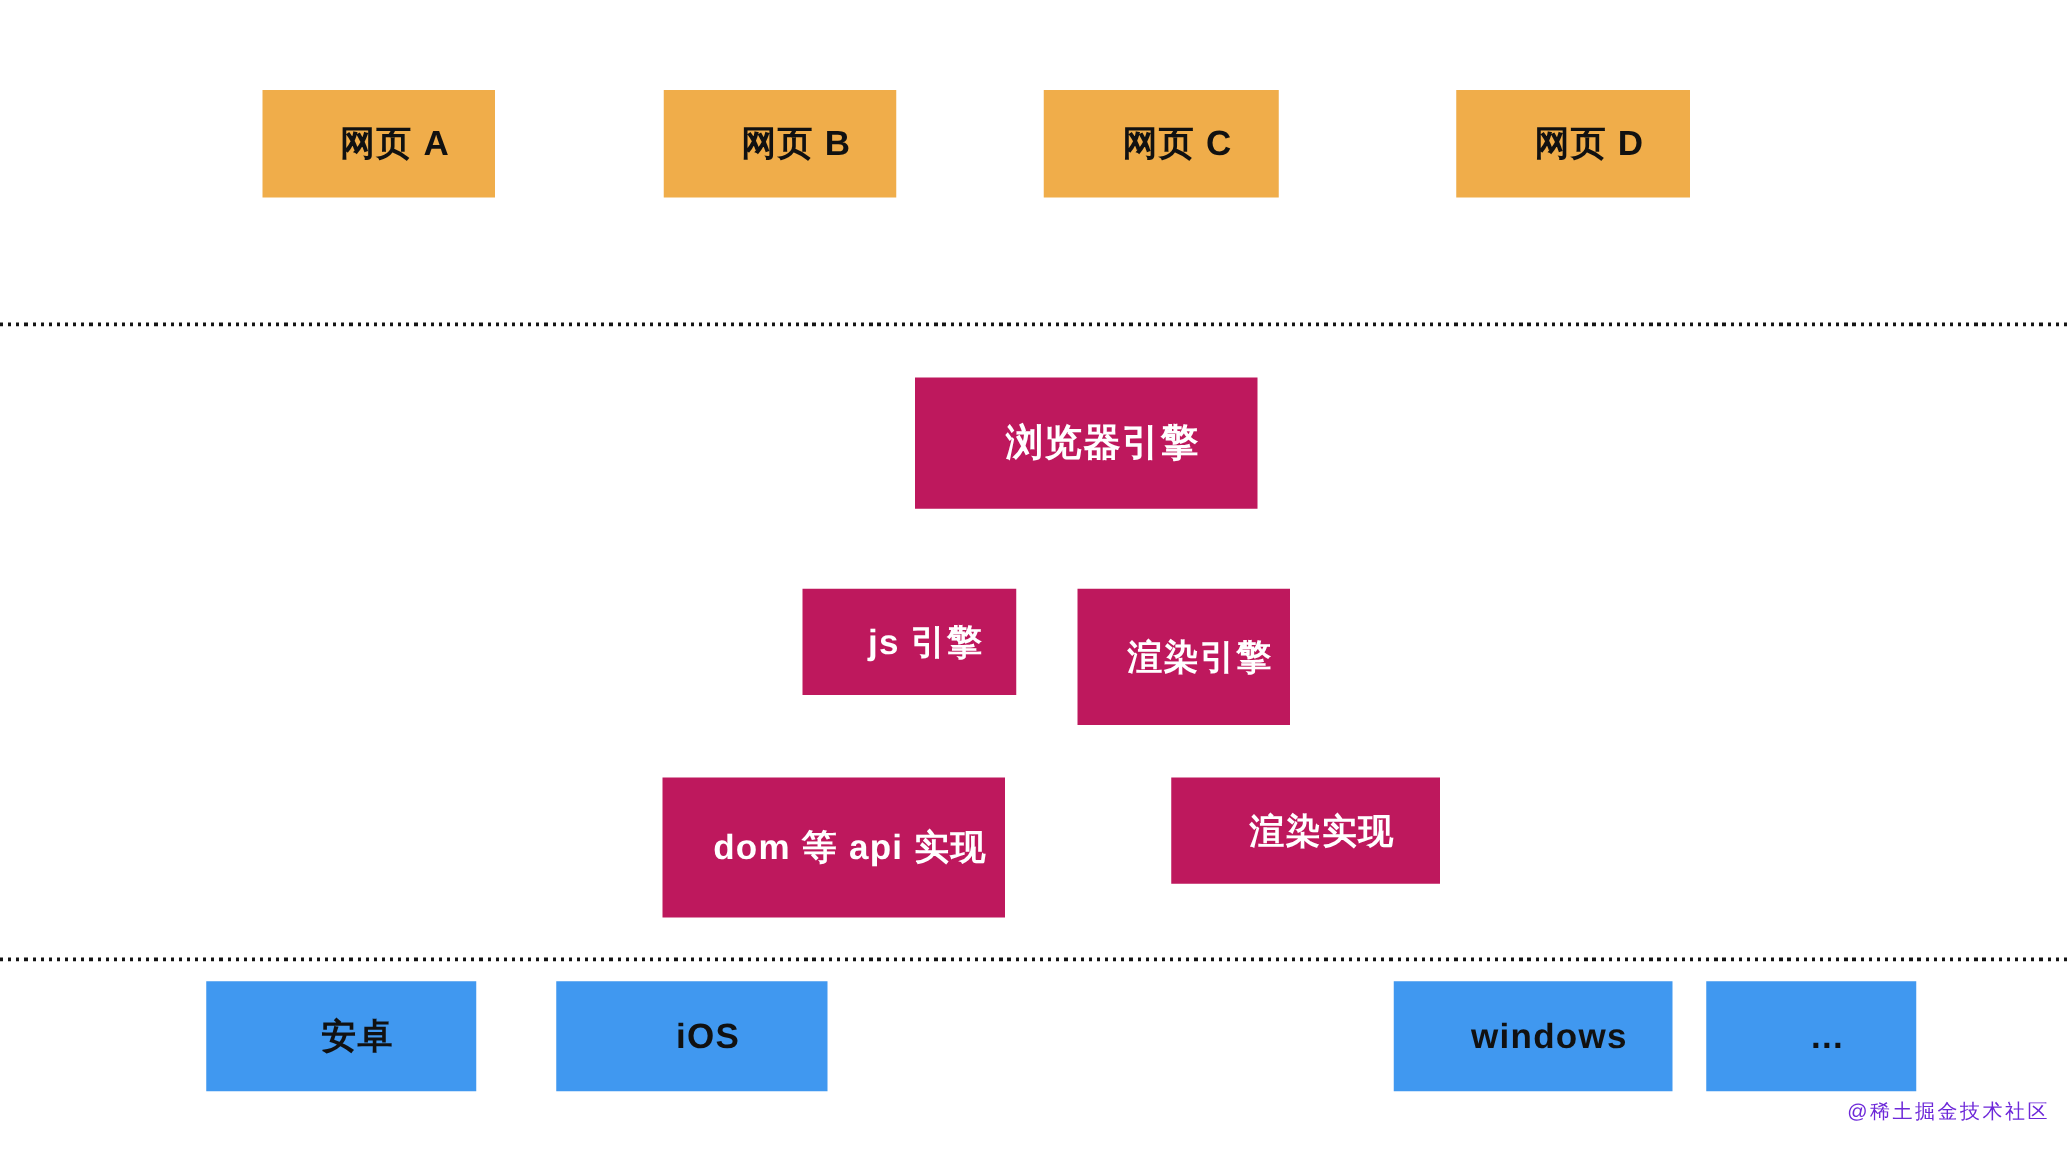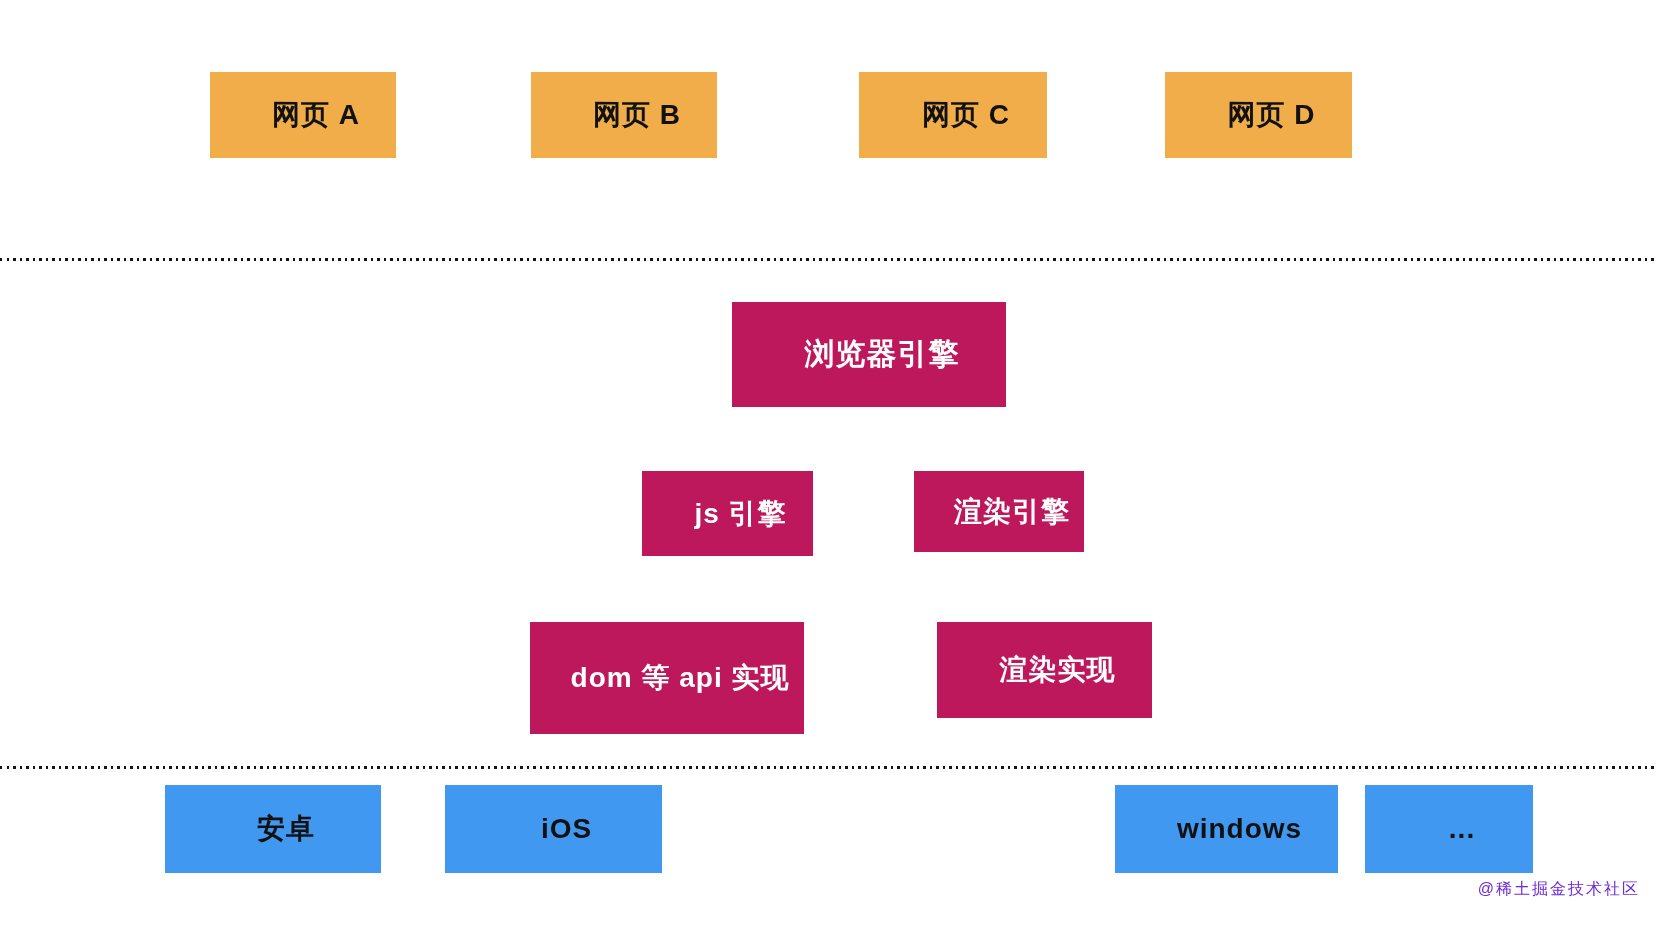--- a/index.html
+++ b/index.html
@@ -51,44 +51,44 @@
 <body>
 
 <div class="canvas">
 
   <div class="box orange" style="left:210px; top:72px; width:186px; height:86px;">
     <span>网页 A</span>
   </div>
   <div class="box orange" style="left:531px; top:72px; width:186px; height:86px;">
     <span>网页 B</span>
   </div>
-  <div class="box orange" style="left:835px; top:72px; width:188px; height:86px;margin-left:24px;">
+  <div class="box orange" style="left:835px; top:72px; width:188px; height:86px;">
     <span>网页 C</span>
   </div>
   <div class="box orange" style="left:1165px; top:72px; width:187px; height:86px;">
     <span>网页 D</span>
   </div>
 
   <div class="dotted-line" style="top:258px;"></div>
 
   <div class="box black big-label" style="left:732px; top:302px; width:274px; height:105px;">
     <span>浏览器引擎</span>
   </div>
 
   <div class="box black" style="left:642px; top:471px; width:171px; height:85px;text-align:center;">
     <span>js 引擎</span>
   </div>
-  <div class="box black" style="left:914px; top:471px; width:170px; height:81px;justify-content:center;">
+  <div class="box black" style="left:862px; top:471px; width:170px; height:109px;justify-content:center;">
     <span>渲染引擎</span>
   </div>
 
   <div class="box black" style="left:530px; top:622px; width:274px; height:112px;">
     <span>dom 等 api 实现</span>
   </div>
-  <div class="box black" style="left:937px; top:622px; width:215px; height:96px;text-align:center;">
+  <div class="box black" style="left:937px; top:622px; width:215px; height:85px;text-align:center;">
     <span>渲染实现</span>
   </div>
 
   <div class="dotted-line" style="top:766px;"></div>
 
   <div class="box blue" style="left:445px; top:785px; width:217px; height:88px;">
     <span>iOS</span>
   </div>
   <div class="box blue" style="left:165px; top:785px; width:216px; height:88px;">
     <span>安卓</span>

